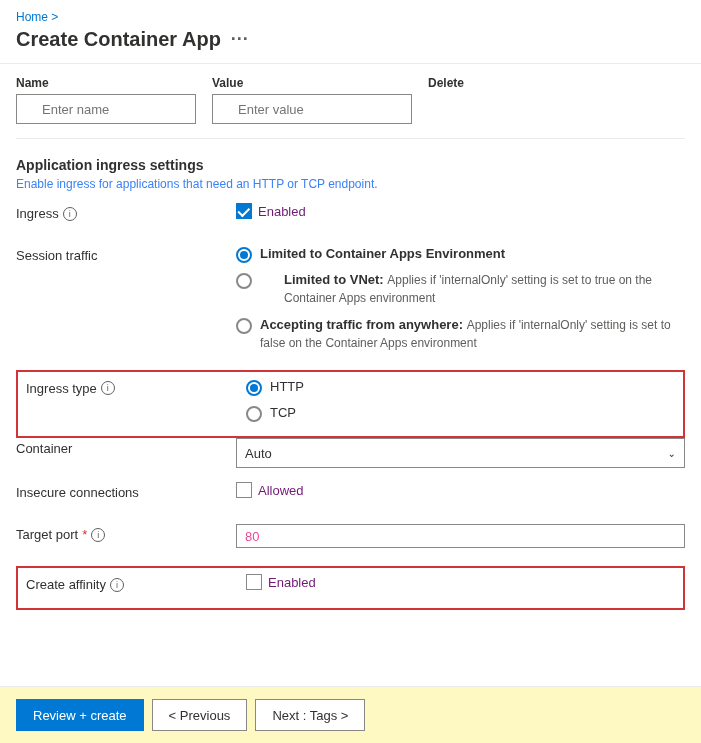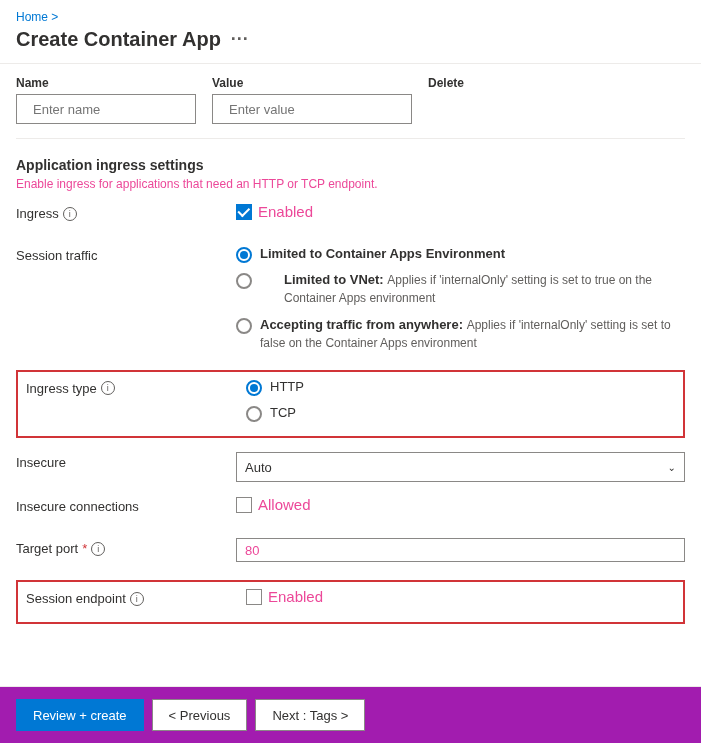--- a/index.html
+++ b/index.html
@@ -38,39 +38,39 @@
     .nvd-table { margin-top: 12px; width: 100%; }
     .nvd-headers { display: flex; gap: 16px; margin-bottom: 4px; }
     .nvd-header { font-size: 12px; font-weight: 600; color: #323130; }
     .nvd-header-name { width: 180px; }
     .nvd-header-value { width: 200px; }
     .nvd-header-delete { width: 80px; }
 
     .nvd-row { display: flex; gap: 16px; align-items: center; }
     .nvd-input {
       border: 1px solid #8a8886;
-      padding: 4px 16px;
+      padding: 4px 25px;
       font-size: 13px;
       color: #323130;
       height: 30px;
     }
     .nvd-input-name { width: 180px; }
     .nvd-input-value { width: 200px; }
 
     
     .section-title {
       font-size: 14px;
       font-weight: 600;
       color: #323130;
       margin-top: 18px;
       margin-bottom: 4px;
     }
     .section-desc {
       font-size: 12px;
-      color: #ec4899;
+      color: #3b82f6;
       margin-bottom: 12px;
     }
 
     .field-row {
       display: flex;
       align-items: flex-start;
       margin-bottom: 14px;
       min-height: 28px;
     }
     .field-label {
@@ -124,21 +124,21 @@
     }
     .checkbox-box.checked::after {
       content: '';
       display: block;
       width: 9px;
       height: 5px;
       border-left: 2px solid #fff;
       border-bottom: 2px solid #fff;
       transform: rotate(-45deg) translateY(-1px);
     }
-    .checkbox-label { font-size: 15px; color: #ec4899; }
+    .checkbox-label { font-size: 13px; color: #701a75; }
 
     
     .radio-row {
       display: flex;
       align-items: flex-start;
       gap: 8px;
       margin-bottom: 4px;
     }
     .radio-outer {
       width: 16px;
@@ -165,21 +165,20 @@
       color: #323130;
       line-height: 1.4;
     }
     .radio-label strong { font-weight: 600; }
     .radio-label .muted { color: #605e5c; font-size: 12px; }
 
     
     .highlighted-row {
       border: 2px solid #d13438;
       padding: 6px 8px;
-      margin-bottom: 14px;
     }
     .dropdown-select {
       border: 1px solid #8a8886;
       padding: 4px 8px;
       font-size: 13px;
       color: #323130;
       height: 30px;
       width: 100%;
       display: flex;
       align-items: center;
@@ -201,21 +200,21 @@
     }
 
     
     .bottom-bar {
       position: fixed;
       bottom: 0;
       left: 0;
       width: 701px;
       border-top: 1px solid #edebe9;
       padding: 12px 16px;
-      background: #a21caf;
+      background: #fef9c3;
       display: flex;
       gap: 8px;
     }
 
     .btn {
       padding: 5px 16px;
       font-size: 13px;
       cursor: pointer;
       border: 1px solid transparent;
       height: 32px;
@@ -325,21 +324,21 @@
         </div>
         <div class="radio-row">
           <div class="radio-outer unselected"></div>
           <span class="radio-label">TCP</span>
         </div>
       </div>
     </div>
   </div>
 
   <div class="field-row">
-    <div class="field-label">Insecure</div>
+    <div class="field-label">Container</div>
     <div class="field-control">
       <div class="dropdown-select">
         <span>Auto</span>
         <span class="dropdown-arrow">⌄</span>
       </div>
     </div>
   </div>
 
   <div class="field-row">
     <div class="field-label">Insecure connections</div>
@@ -358,21 +357,21 @@
       <span class="info-icon">i</span>
     </div>
     <div class="field-control">
       <input class="port-input" type="text" value="80" style="">
     </div>
   </div>
 
   <div class="highlighted-row">
     <div class="field-row" style="margin-bottom:0;">
       <div class="field-label">
-        <span>Session endpoint</span>
+        <span>Create affinity</span>
         <span class="info-icon">i</span>
       </div>
       <div class="field-control">
         <div class="checkbox-row">
           <div class="checkbox-box"></div>
           <span class="checkbox-label">Enabled</span>
         </div>
       </div>
     </div>
   </div>

